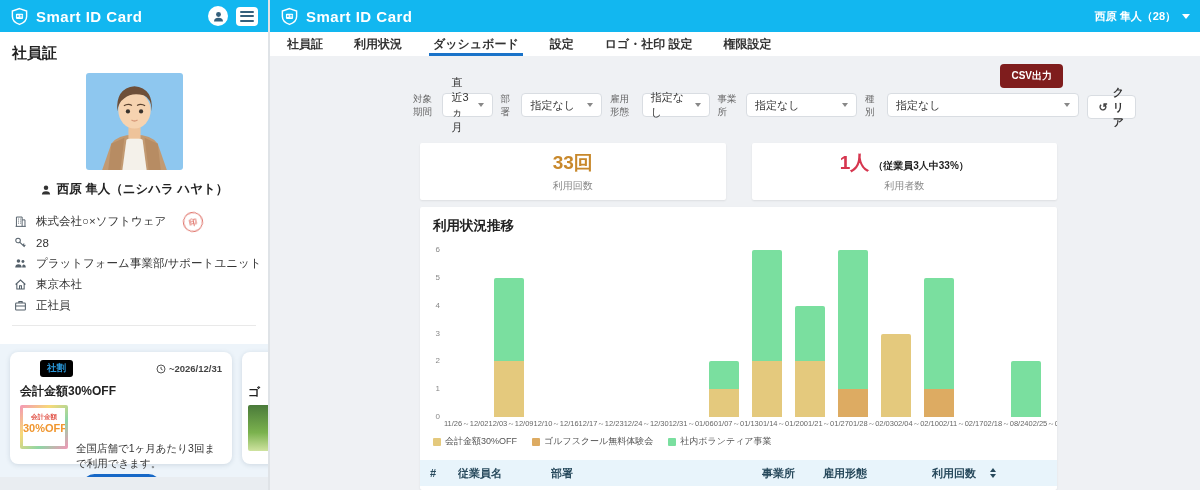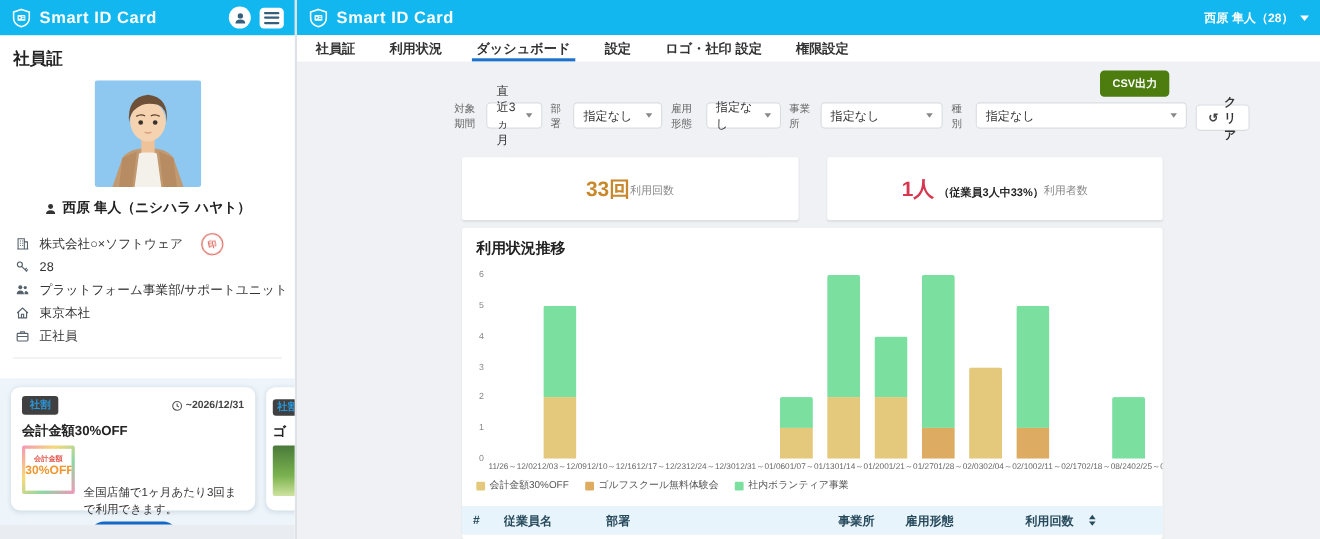--- a/index.html
+++ b/index.html
@@ -25,21 +25,21 @@
   .photo { width:97px; height:97px; margin:10px auto 0; border-radius:3px; overflow:hidden; display:block; }
   .name-row { margin-top:11px; text-align:center; font-size:12.5px; font-weight:bold; color:#222; display:flex; align-items:center; justify-content:center; gap:5px; }
   .info-list { margin:13px 0 0 14px; }
   .info-row { display:flex; align-items:center; gap:9px; height:21px; font-size:11.5px; color:#333; }
   .info-icon { width:13px; height:13px; flex:0 0 13px; color:#55616b; }
   .stamp { width:20px; height:20px; border:1.5px solid rgba(212,66,54,.85); border-radius:50%; margin-left:8px; display:flex; align-items:center; justify-content:center; font-size:8px; color:rgba(212,66,54,.8); font-weight:bold; transform:rotate(-12deg); filter:blur(.3px); }
   .divider { border-top:1px solid #e9e9e9; margin:9px 12px 0; }
   .coupon-section { position:absolute; left:0; right:0; top:344px; bottom:13px; background:#edf4fa; padding:8px 0 0 10px; display:flex; gap:10px; overflow:hidden; }
   .coupon-card { width:222px; min-width:222px; height:112px; background:#fff; border-radius:8px; box-shadow:0 1px 5px rgba(30,60,90,.15); padding:8px 10px; }
   .coupon-top { display:flex; align-items:center; }
-  .badge { background:#404040; color:#2a97d8; font-size:9.5px; font-weight:bold; padding:2px 7px; border-radius:3px; }
+  .badge { background:#000000; color:#2a97d8; font-size:9.5px; font-weight:bold; padding:2px 7px; border-radius:3px;margin-left:20px; }
   .expiry { margin-left:auto; font-size:9.5px; color:#444; font-weight:bold; display:flex; align-items:center; gap:3px; }
   .clock { width:10px; height:10px; color:#555; }
   .coupon-title { margin-top:6px; font-size:12px; font-weight:bold; color:#222; }
   .coupon-body { display:flex; gap:8px; margin-top:5px; }
   .coupon-img-frame { width:48px; height:44px; padding:3px; background:linear-gradient(135deg,#f396b8,#f7d978,#8fd6a5,#f396b8); border-radius:2px; flex:0 0 48px; }
   .coupon-img { width:100%; height:100%; background:#fff; text-align:center; overflow:hidden; }
   .ci-t { font-size:6.5px; color:#e2574c; font-weight:bold; margin-top:5px; }
   .ci-b { font-size:11px; color:#f0962e; font-weight:bold; }
   .coupon-right { flex:1;margin-top:36px; }
   .coupon-desc { font-size:10.5px; color:#333; line-height:1.4; }
@@ -53,31 +53,31 @@
 
   
   .main { position:absolute; left:270px; top:0; width:930px; height:490px; background:#fff; }
   .user-menu { margin-left:auto; color:#fff; font-size:11px; font-weight:bold; display:flex; align-items:center; gap:6px; cursor:pointer; }
   .caret-down { width:0; height:0; border-left:4px solid transparent; border-right:4px solid transparent; border-top:5px solid #fff; }
   .tabs { height:24px; background:#fff; display:flex; align-items:stretch; padding-left:15px; gap:27px; }
   .tab { font-size:12px; font-weight:bold; color:#333; display:flex; align-items:center; position:relative; padding:0 2px; cursor:pointer; }
   .tab.active::after { content:""; position:absolute; left:-2px; right:-2px; bottom:0; height:3px; background:#1a73c9; }
   .mbody { position:absolute; top:56px; left:0; right:0; bottom:0; background:#eff1f4; }
   .content { position:absolute; left:150px; width:637px; top:0; bottom:0; }
-  .csv-btn { position:absolute; right:-6px; top:8px; background:#4d7c0f; color:#fff; font-size:10px; font-weight:bold; border:none; border-radius:4px; padding:5px 11px; cursor:pointer; }
+  .csv-btn { position:absolute; right:-6px; top:8px; background:#7f1d1d; color:#fff; font-size:10px; font-weight:bold; border:none; border-radius:4px; padding:5px 11px; cursor:pointer; }
   .filters { position:absolute; top:37px; left:-7px; right:-6px; display:flex; gap:8px; align-items:flex-end; }
   .fgroup { display:flex; flex-direction:row; gap:4px; }
   .flabel { font-size:9.5px; color:#666; }
   .fselect { height:24px; background:#fff; border:1px solid #d9dde2; border-radius:4px; font-size:11px; color:#333; display:flex; align-items:center; justify-content:space-between; padding:0 8px; cursor:pointer; }
   .fcaret { width:0; height:0; border-left:3.5px solid transparent; border-right:3.5px solid transparent; border-top:4.5px solid #888; margin-left:6px; }
   .w0{width:66px}.w1{width:88px}.w2{width:86px}.w3{width:126px}.w4{width:200px}
   .clear-btn { margin-left:auto; height:24px; display:flex; align-items:center; gap:5px; background:#fff; border:1px solid #d9dde2; border-radius:4px; font-size:11px; font-weight:bold; color:#333; padding:0 11px; cursor:pointer; }
   .reset-glyph { font-size:11px; color:#444; }
   .stats { position:absolute; top:87px; left:0; right:0; display:flex; gap:26px; }
-  .stat-card { flex:1; height:57px; background:#fff; border-radius:2px; box-shadow:0 1px 2px rgba(0,0,0,.08); display:flex; flex-direction:row; align-items:center; justify-content:center; }
+  .stat-card { flex:1; height:57px; background:#fff; border-radius:2px; box-shadow:0 1px 2px rgba(0,0,0,.08); display:flex; flex-direction:column; align-items:center; justify-content:center; }
   .stat-line { display:flex; align-items:baseline; }
   .stat-value { font-size:19px; font-weight:bold; }
   .stat-suffix { font-size:10px; color:#222; font-weight:bold; margin-left:4px; }
   .stat-label { font-size:10px; color:#888; margin-top:3px; }
 
   .chart-card { position:absolute; top:151px; left:0; right:0; height:283px; background:#fff; border-radius:2px; box-shadow:0 1px 2px rgba(0,0,0,.08); overflow:hidden; }
   .chart-title { position:absolute; top:10px; left:13px; font-size:13.5px; font-weight:bold; color:#222; }
   .chart-area { position:absolute; left:8px; right:10px; top:43px; height:167px; display:flex; }
   .yaxis { width:16px; position:relative; }
   .ytick { position:absolute; right:4px; font-size:8px; color:#888; transform:translateY(50%); line-height:1; }

